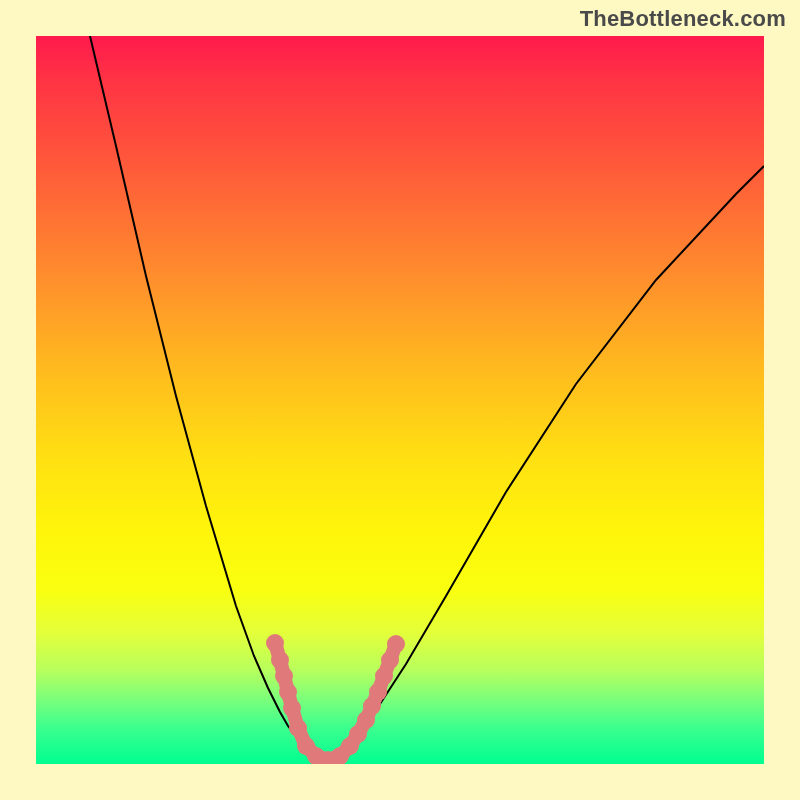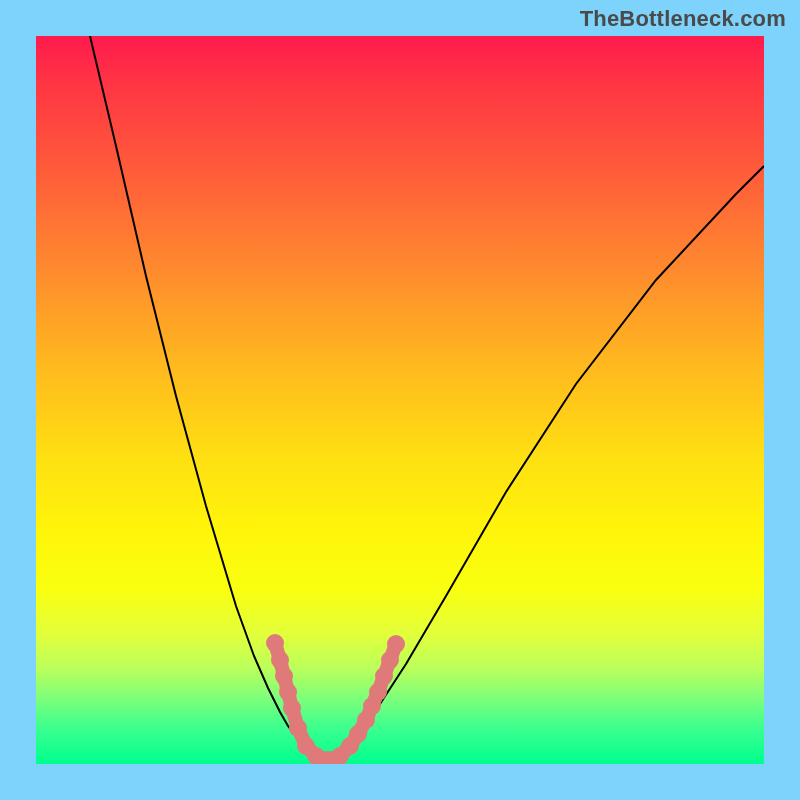--- a/index.html
+++ b/index.html
@@ -1,20 +1,20 @@
 <!DOCTYPE html>
 <html><head>
 <meta charset="utf-8">
 <style>
   * { margin: 0; padding: 0; box-sizing: border-box; }
   html, body { width: 800px; height: 800px; overflow: hidden; background: #000; }
   .frame {
     width: 800px;
     height: 800px;
-    background: #7dd3fc;
+    background: #fef9c3;
     position: relative;
   }
   .plot-area {
     position: absolute;
     left: 36px;
     top: 36px;
     width: 728px;
     height: 728px;
     background: linear-gradient(to bottom,
       #ff1a4d 0%,

